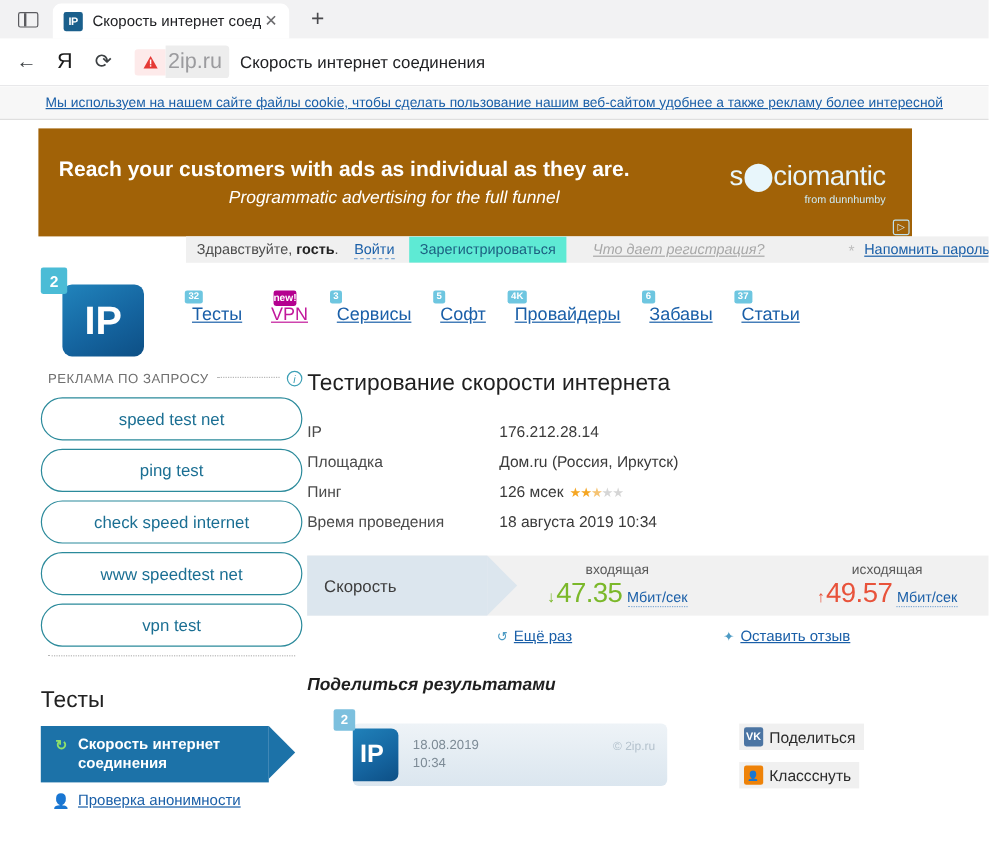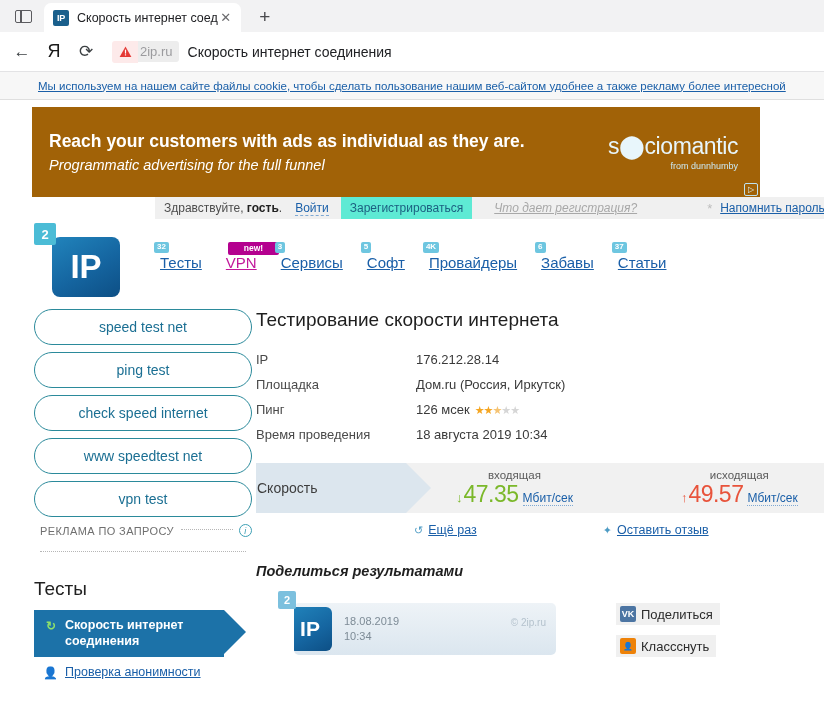--- a/index.html
+++ b/index.html
@@ -109,21 +109,21 @@
     width: 26px; height: 22px;
     background: #fdeaea;
     border-radius: 3px 0 0 3px;
     display: flex; align-items: center; justify-content: center;
     flex: 0 0 auto;
   }
   #security-warning-icon svg { display: block; }
   #omnibox-domain {
     background: #ededed;
     color: #9b9b9e;
-    font-size: 13px;
+    font-size: 18px;
     padding: 3px 6px 3px 2px;
     border-radius: 0 3px 3px 0;
     flex: 0 0 auto;
   }
   #omnibox-text {
     font-size: 14px;
     color: #202124;
     margin-left: 9px;
     white-space: nowrap;
     overflow: hidden;
@@ -169,20 +169,21 @@
     color: #ffffff;
     font-size: 17.5px;
     font-weight: bold;
     line-height: 1.25;
   }
   #ad-subline {
     color: #ffffff;
     font-size: 14.5px;
     font-style: italic;
     margin-top: 4px;
+    text-align: center;
   }
   #ad-brand-block {
     padding-right: 22px;
     text-align: right;
     flex: 0 0 auto;
   }
   #ad-brand-name {
     color: #e8f6fb;
     font-size: 23px;
     letter-spacing: -0.4px;
@@ -302,21 +303,21 @@
     color: #ffffff;
     font-size: 8px;
     font-weight: bold;
     padding: 1px 3px;
     border-radius: 2px;
     line-height: 1.1;
   }
   .nav-badge.badge-new {
     background: #b4008f;
     font-size: 8.5px;
-    padding: 2px 16px;
+    padding: 2px 0;
     left: 2px;
   }
 
   
   #content {
     display: flex;
     padding-left: 34px;
     padding-top: 12px;
   }
   #left-col { width: 218px; flex: 0 0 auto; }
@@ -438,21 +439,21 @@
     background: #f1f1f1;
     display: flex;
     align-items: center;
     position: relative;
   }
   #speed-label-box {
     width: 150px;
     height: 50px;
     background: #dce6ee;
     display: flex; align-items: center;
-    padding-left: 1px;
+    padding-left: 14px;
     position: relative;
     flex: 0 0 auto;
   }
   #speed-label-box::after {
     content: "";
     position: absolute;
     right: -25px; top: 0;
     width: 0; height: 0;
     border-top: 25px solid transparent;
     border-bottom: 25px solid transparent;
@@ -648,33 +649,33 @@
         <div class="nav-item"><span class="nav-badge">4K</span><span class="nav-label">Провайдеры</span></div>
         <div class="nav-item"><span class="nav-badge">6</span><span class="nav-label">Забавы</span></div>
         <div class="nav-item"><span class="nav-badge">37</span><span class="nav-label">Статьи</span></div>
       </div>
   </div>
 
   <div id="content">
 
     <div id="left-col">
 
+      <div id="promo-header">
+        <span>РЕКЛАМА ПО ЗАПРОСУ</span>
+        <span class="dots"></span>
+        <span id="promo-info-icon">i</span>
+      </div>
+
       <div id="promo-buttons">
           <div class="promo-button">speed test net</div>
           <div class="promo-button">ping test</div>
           <div class="promo-button">check speed internet</div>
           <div class="promo-button">www speedtest net</div>
           <div class="promo-button">vpn test</div>
         </div>
-
-      <div id="promo-header">
-        <span>РЕКЛАМА ПО ЗАПРОСУ</span>
-        <span class="dots"></span>
-        <span id="promo-info-icon">i</span>
-      </div>
       <div id="promo-footer-dots"></div>
 
       <div id="tests-title">Тесты</div>
       <div id="tests-list">
           <div class="test-item active">
             <span class="ti-icon" style="color: rgb(143, 224, 106);">↻</span>
             <span class="ti-label">Скорость интернет соединения</span>
           </div>
           <div class="test-item inactive">
             <span class="ti-icon">👤</span>

